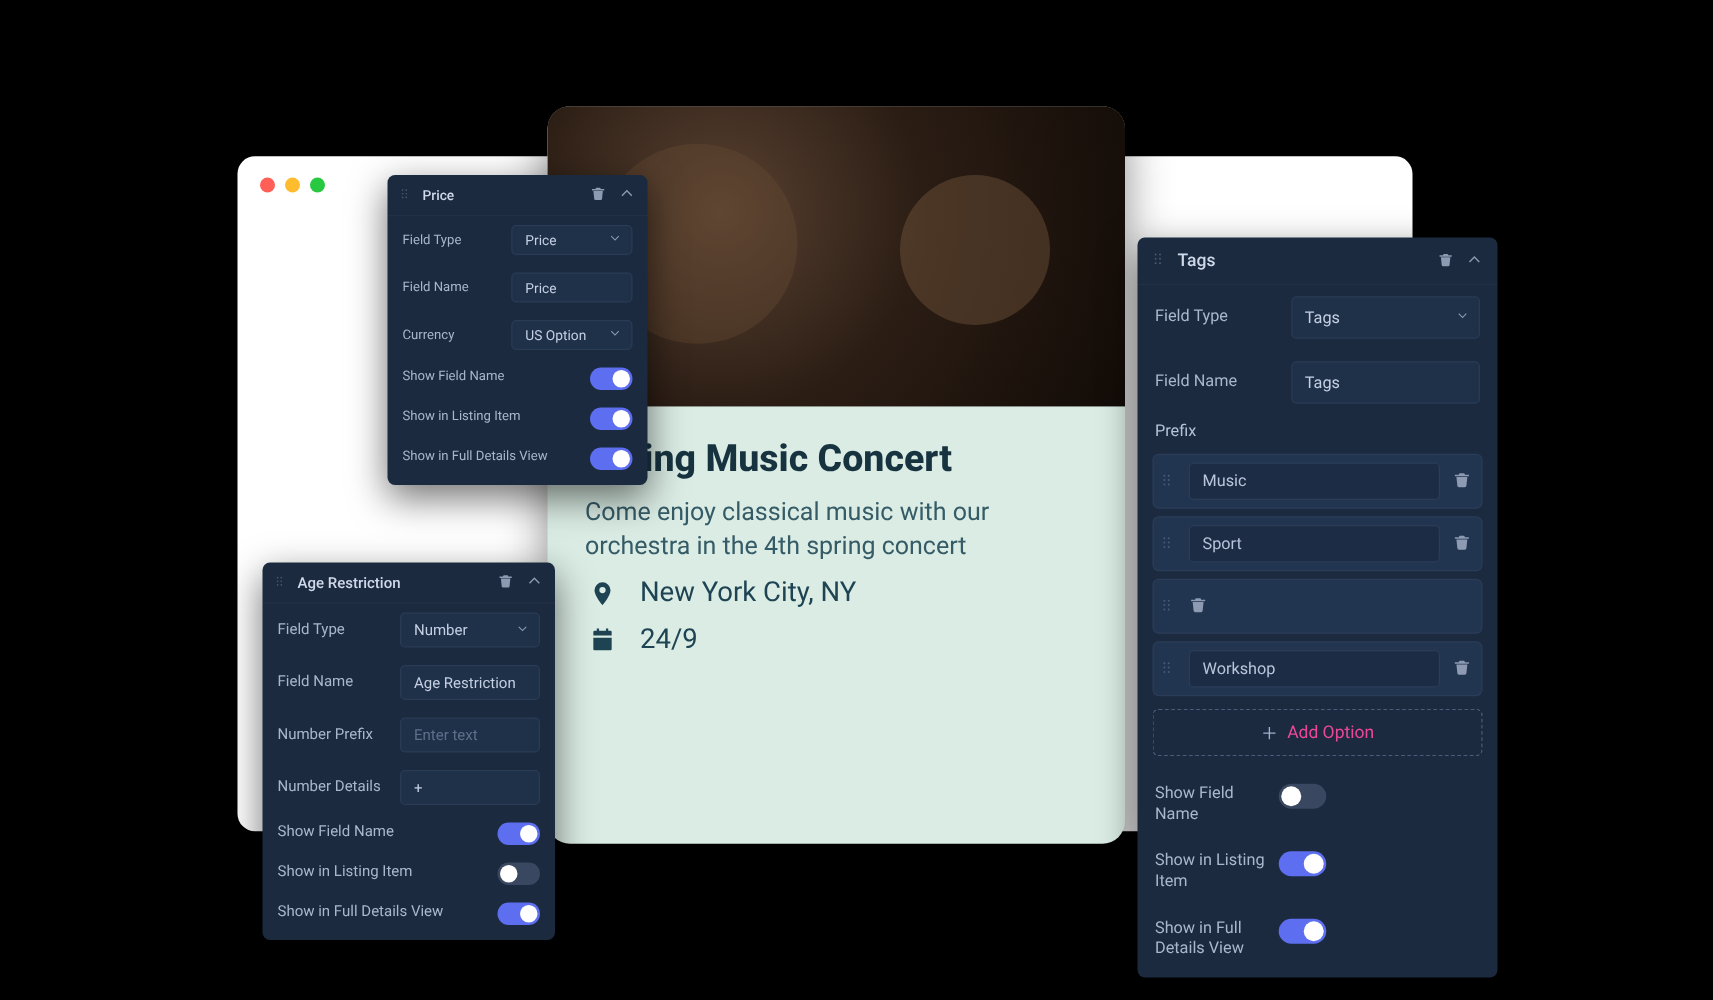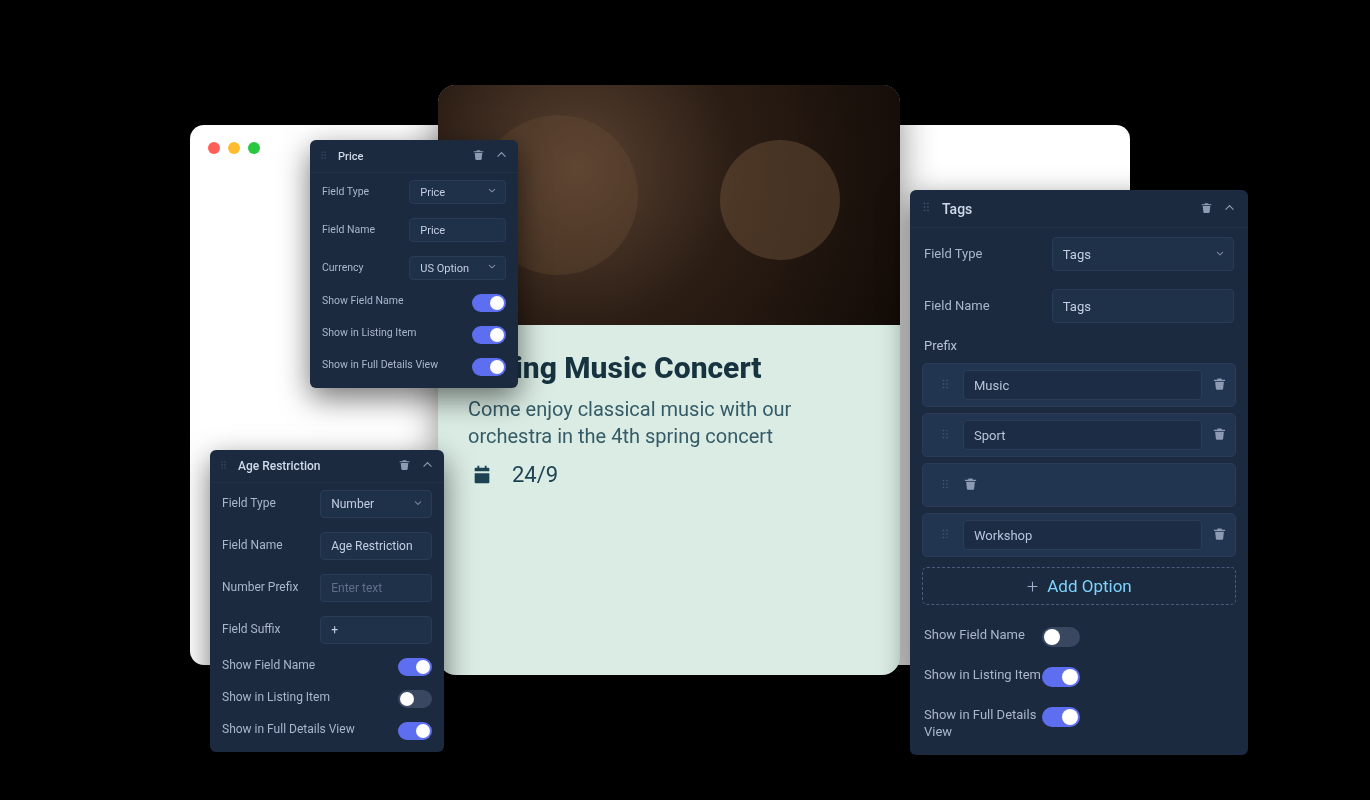--- a/index.html
+++ b/index.html
@@ -102,37 +102,37 @@
   .toggle .knob { position:absolute; top:2px; width:14px; height:14px; border-radius:50%; background:#fff; transition:none; }
   .toggle.on  { background:#5d6ff0; }
   .toggle.on .knob { right:2px; }
   .toggle.off { background:#3a4760; }
   .toggle.off .knob { left:2px; }
 
   
   .tags-panel .section-label { padding: 6px 14px 4px; font-size:13px; color:#b7c2d8; }
   .option-row {
     display:flex; align-items:center; gap:10px;
-    margin: 6px 12px; padding: 0 8px 0 18px;
+    margin: 6px 12px; padding: 0 8px 0 6px;
     background:#213450; border:1px solid #2a3c58; border-radius:5px; height:44px;
   }
   .option-row .opt-input { flex:1; background:#1c2c45; border:1px solid #2a3c58; border-radius:4px; height:30px; display:flex; align-items:center; padding:0 10px; font-size:13px; color:#b8c4da; }
   .option-row svg.trash { width:15px; height:15px; fill:#8d9ab2; }
   .add-option {
     margin: 10px 12px 12px; height:38px;
     border:1.5px dashed #4a5c7a; border-radius:5px;
     display:flex; align-items:center; justify-content:center; gap:8px;
-    color:#7dd3fc; font-size:17px;
+    color:#ec4899; font-size:14px;
   }
   .add-option svg { width:13px; height:13px; fill:#9fb0cc; }
 
   
   .panel-price { left: 310px; top: 140px; width: 208px; }
   .panel-age   { left: 210px; top: 450px; width: 234px; }
-  .panel-tags  { left: 910px; top: 190px; width: 338px; }
+  .panel-tags  { left: 910px; top: 190px; width: 288px; }
 
   .tags-panel .panel-header { padding: 10px 12px; }
   .tags-panel .field-row { padding: 9px 14px; }
   .tags-panel .field-label { font-size:13px; flex:0 0 38%; }
   .tags-panel .select, .tags-panel .input { height:34px; font-size:13px; }
   .tags-panel .toggle-row { padding: 10px 14px; }
   .tags-panel .toggle-row .field-label { font-size:13px; }
   .tags-panel .toggle { width:38px; height:20px; }
   .tags-panel .toggle .knob { width:16px; height:16px; }
 </style>
@@ -182,20 +182,28 @@
       <span class="traffic tl-green"></span>
     </div>
   </div>
 
   <div class="listing-card">
     <div class="listing-hero"></div>
     <div class="listing-body">
       <div class="listing-title">Spring Music Concert</div>
       <div class="listing-desc">Come enjoy classical music with our orchestra in the 4th spring concert</div>
 
+      <div class="listing-row">
+        <span class="icon-slot">
+          <svg viewBox="0 0 24 24" width="22" height="22">
+              <use href="#i-pin"></use>
+            </svg>
+        </span>
+        <span>New York City, NY</span>
+      </div>
 
       <div class="listing-row">
         <span class="icon-slot">
           <svg viewBox="0 0 24 24" width="22" height="22">
               <use href="#i-cal"></use>
             </svg>
         </span>
         <span>24/9</span>
       </div>
 
@@ -299,21 +307,21 @@
     </div>
 
     <div class="field-row">
       <span class="field-label">Number Prefix</span>
       <div class="input placeholder">
         <span>Enter text</span>
       </div>
     </div>
 
     <div class="field-row">
-      <span class="field-label">Field Suffix</span>
+      <span class="field-label">Number Details</span>
       <div class="input">
         <span>+</span>
       </div>
     </div>
 
     <div class="toggle-row">
       <span class="field-label">Show Field Name</span>
       <div class="toggle on">
           <span class="knob"></span>
         </div>

